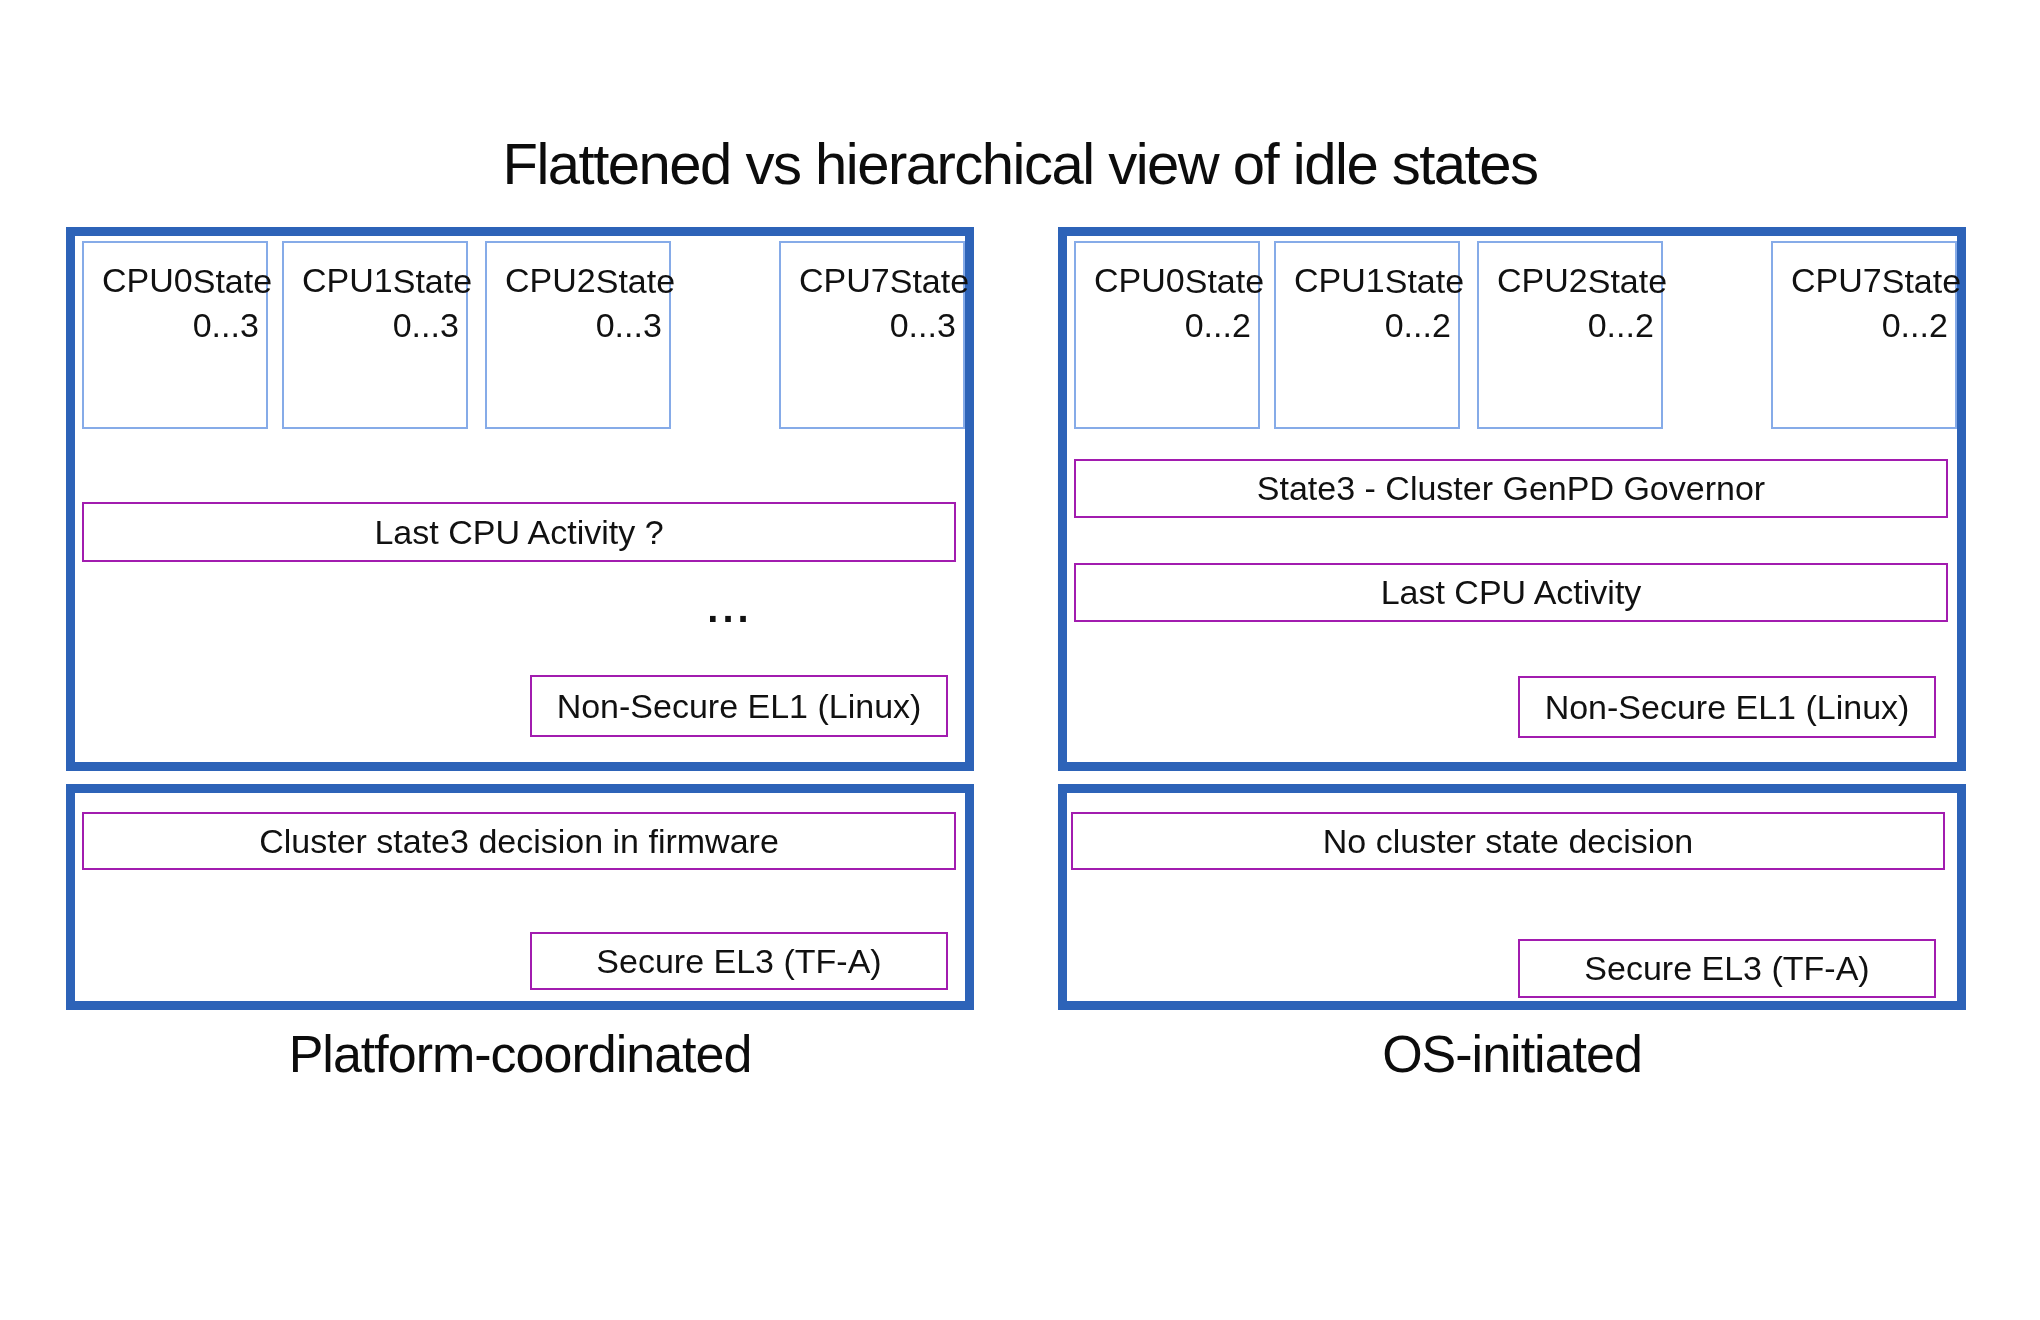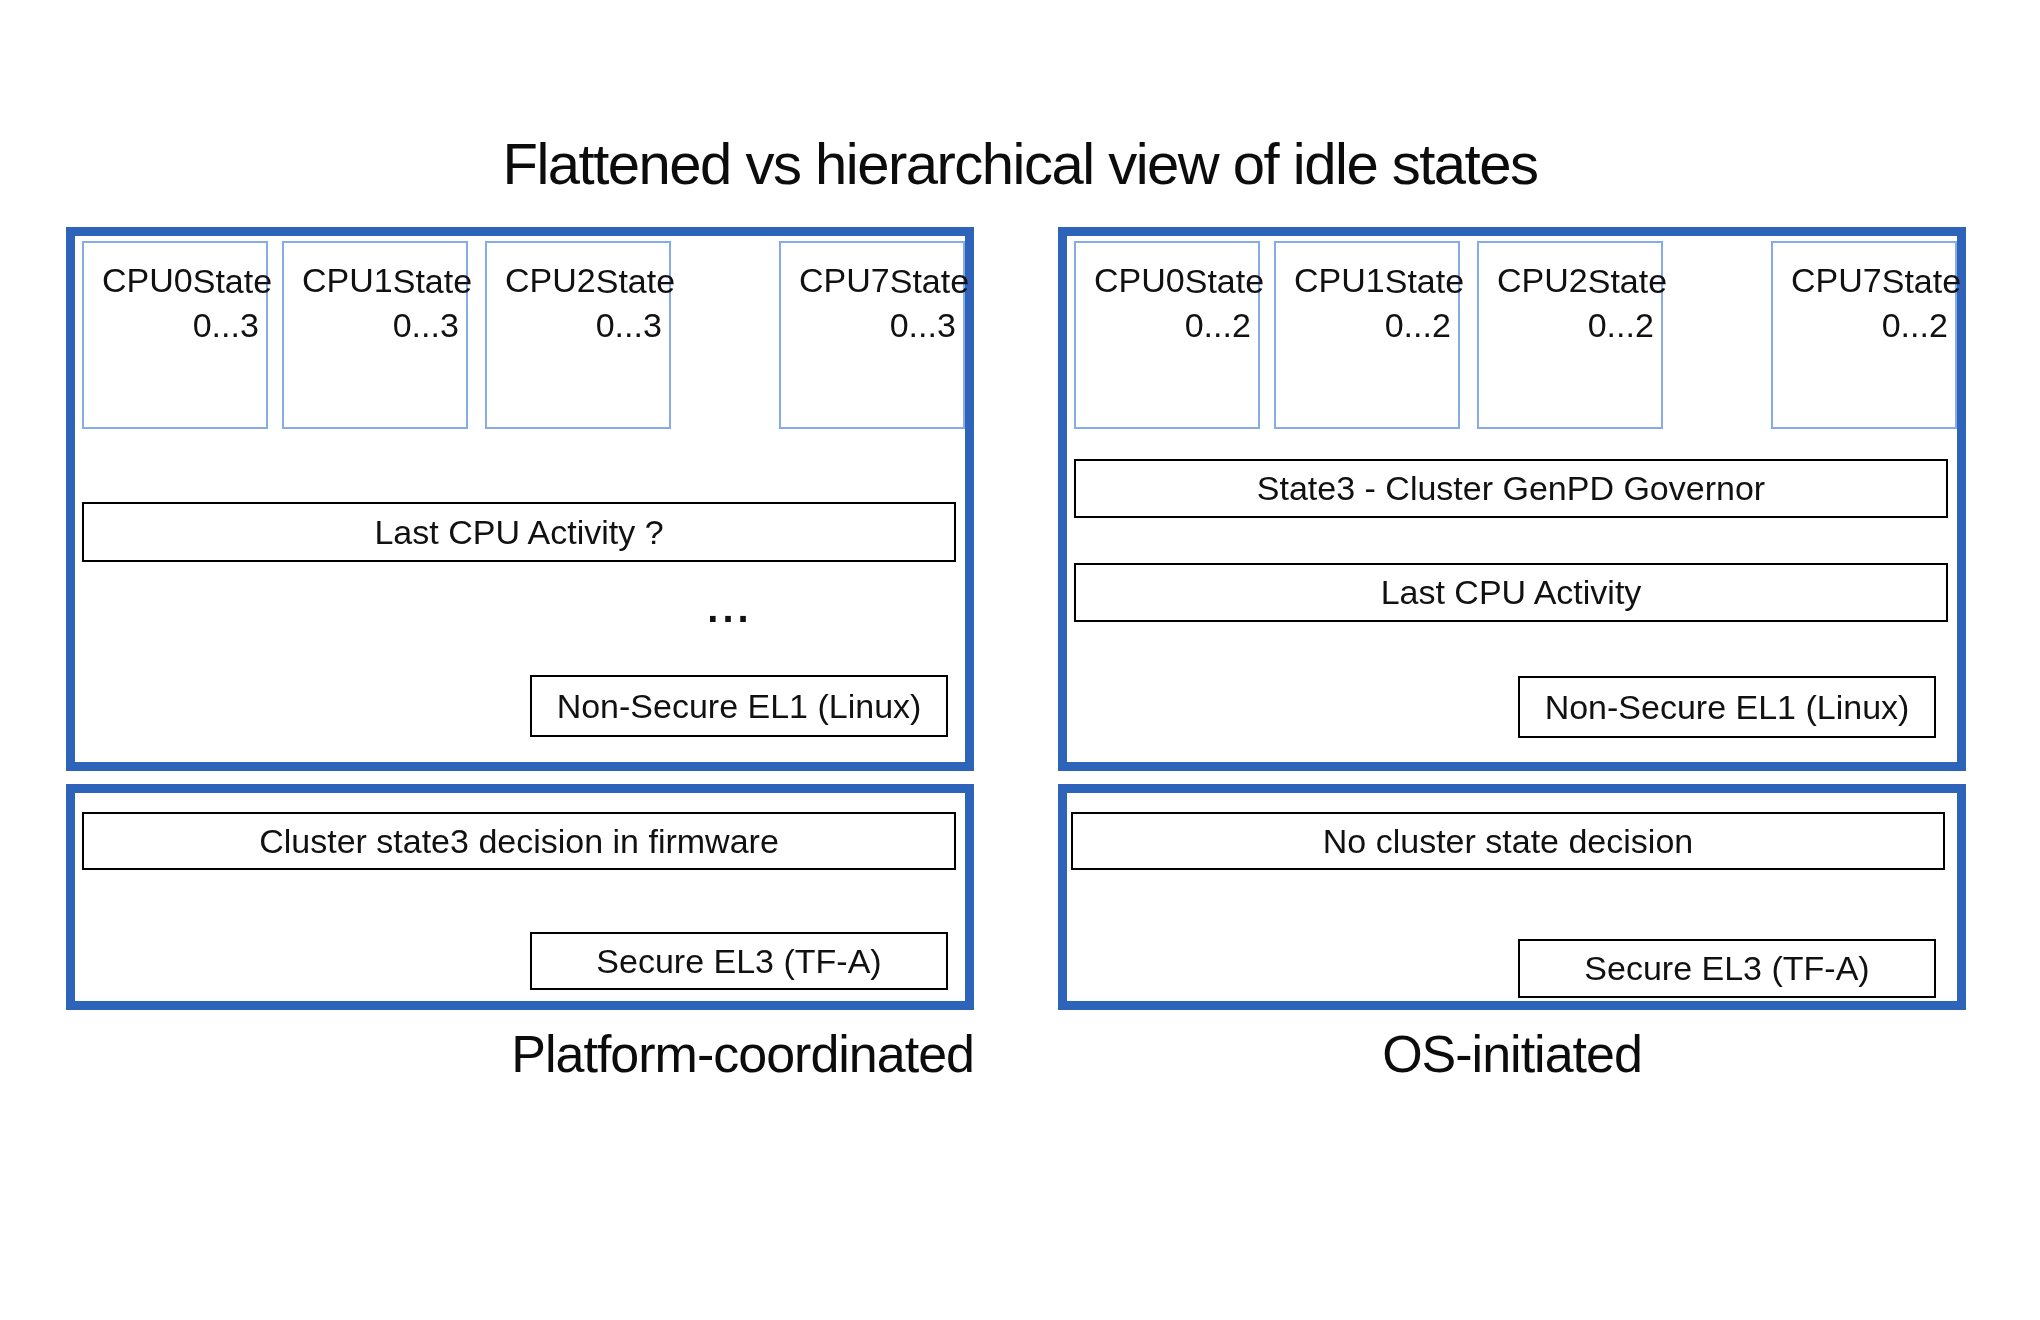--- a/index.html
+++ b/index.html
@@ -62,21 +62,21 @@
     text-align:center;
     font-size:40px;
     font-weight:bold;
     letter-spacing:4px;
     line-height:1;
   }
 
   .rowbox{
     position:absolute;
     box-sizing:border-box;
-    border:2px solid #000000;
+    border:2px solid #a21caf;
     display:flex;
     align-items:center;
     justify-content:center;
     font-size:34px;
     text-align:center;
     background:#ffffff;
     white-space:nowrap;
   }
   
   .row-lastq   {left:7px;   top:266px; width:874px; height:60px;}
@@ -95,21 +95,21 @@
   .caption{
     position:absolute;
     top:1024px;
     width:908px;
     text-align:center;
     font-size:52px;
     letter-spacing:-1px;
     color:#0c0c0c;
     white-space:nowrap;
   }
-  .caption-left{left:66px;text-align:right;}
+  .caption-left{left:66px;}
   .caption-right{left:1058px;}
 </style>
 </head>
 <body>
 
 <div class="canvas">
 
   <div class="page-title">Flattened vs hierarchical view of idle states</div>
 
   <div class="panel panel-a">

